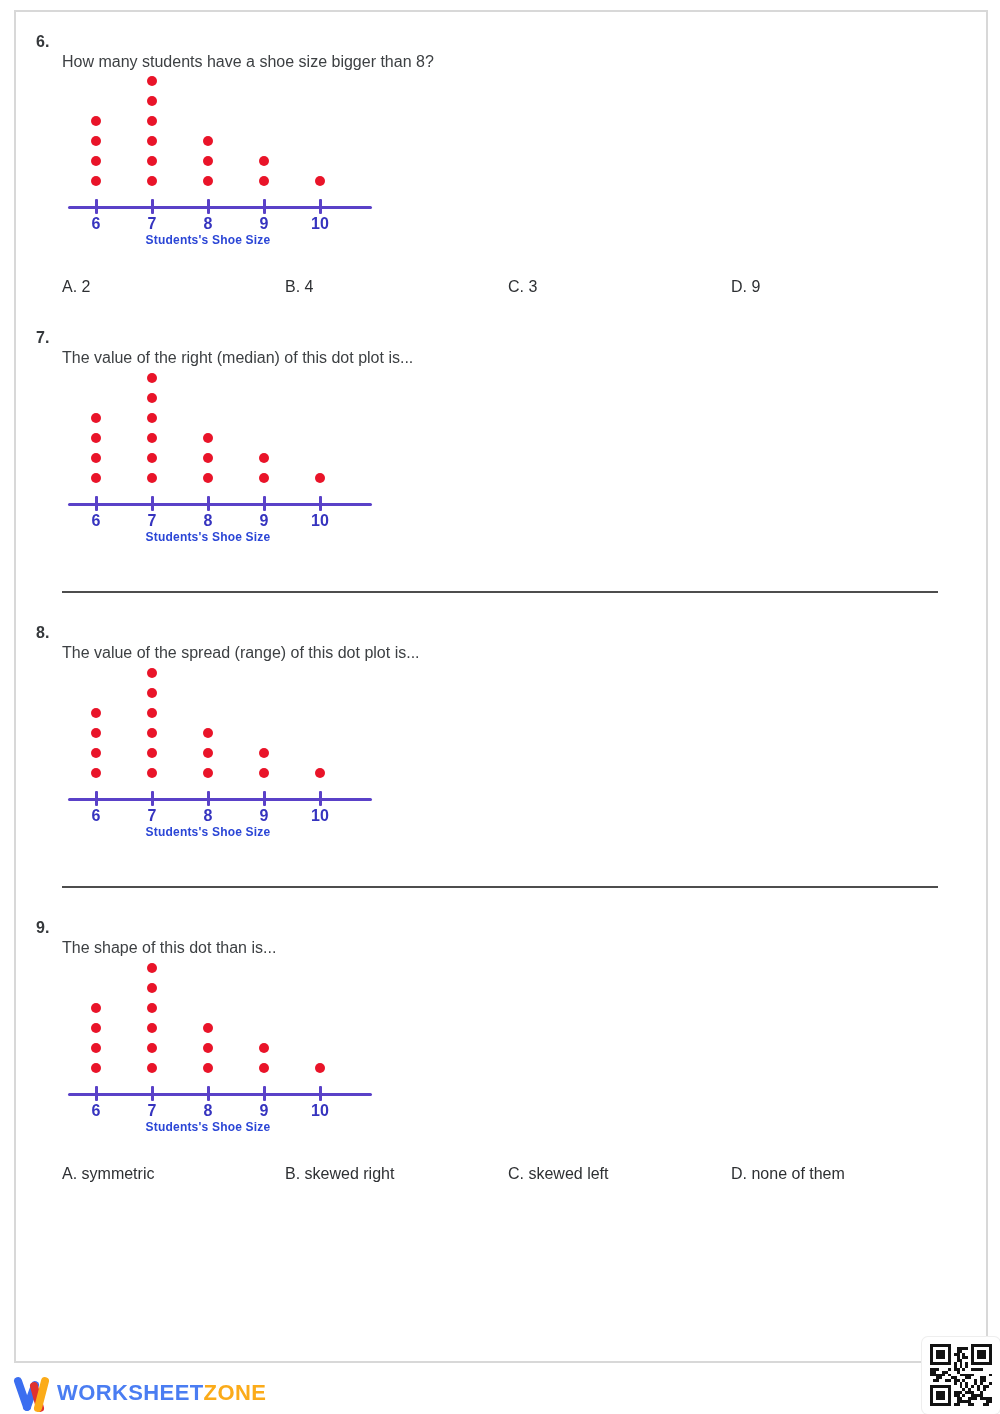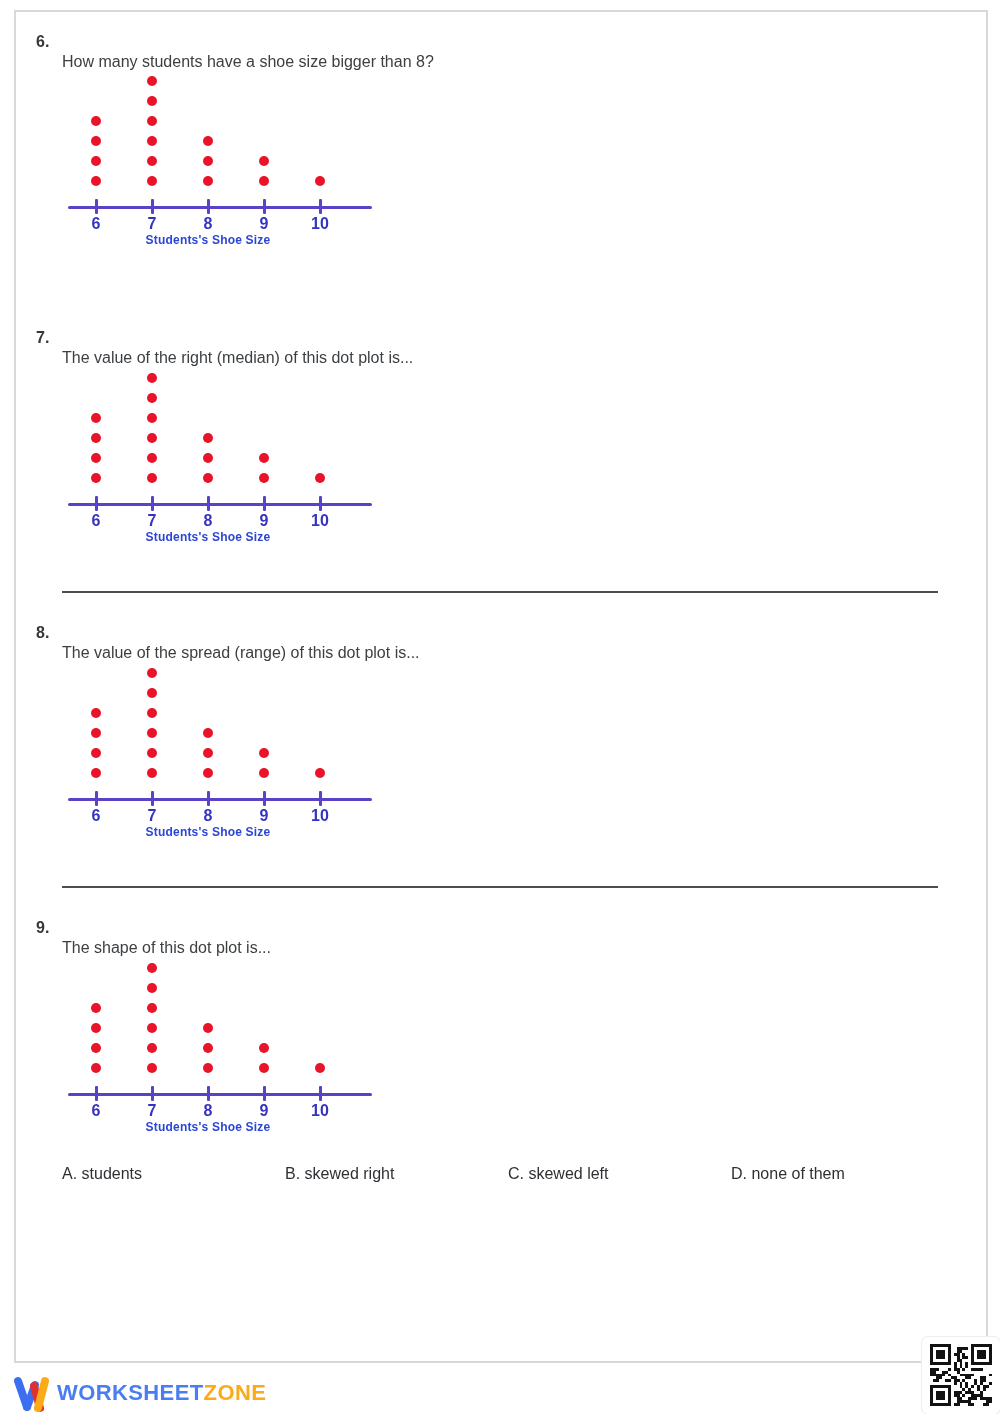--- a/index.html
+++ b/index.html
@@ -70,20 +70,26 @@
       <div class="plot-dot" style="left: 135px; top: 60px; background: rgb(233, 20, 41);"></div>
       <div class="plot-tick" style="left: 194.5px; background: rgb(90, 65, 200);"></div>
       <div class="plot-ticklabel" style="left: 180px; color: rgb(54, 52, 191);">9</div>
       <div class="plot-dot" style="left: 191px; top: 100px; background: rgb(233, 20, 41);"></div>
       <div class="plot-dot" style="left: 191px; top: 80px; background: rgb(233, 20, 41);"></div>
       <div class="plot-tick" style="left: 250.5px; background: rgb(90, 65, 200);"></div>
       <div class="plot-ticklabel" style="left: 236px; color: rgb(54, 52, 191);">10</div>
       <div class="plot-dot" style="left: 247px; top: 100px; background: rgb(233, 20, 41);"></div>
       <div class="plot-title" style="color: rgb(43, 70, 214);">Students's Shoe Size</div>
     </div>
+  <div class="options-row" style="top:278px">
+    <span class="opt opt-a">A. 2</span>
+    <span class="opt opt-b">B. 4</span>
+    <span class="opt opt-c">C. 3</span>
+    <span class="opt opt-d">D. 9</span>
+  </div>
 
   <div class="question" style="top:329px">
     <span class="qnum">7.</span>
     <span class="qtext">The value of the right (median) of this dot plot is...</span>
   </div>
   <div class="dotplot" style="top:373px">
       <div class="plot-axis" style="background: rgb(90, 65, 200);"></div>
       <div class="plot-tick" style="left: 26.5px; background: rgb(90, 65, 200);"></div>
       <div class="plot-ticklabel" style="left: 12px; color: rgb(54, 52, 191);">6</div>
       <div class="plot-dot" style="left: 23px; top: 100px; background: rgb(233, 20, 41);"></div>
@@ -145,21 +151,21 @@
       <div class="plot-dot" style="left: 191px; top: 80px; background: rgb(233, 20, 41);"></div>
       <div class="plot-tick" style="left: 250.5px; background: rgb(90, 65, 200);"></div>
       <div class="plot-ticklabel" style="left: 236px; color: rgb(54, 52, 191);">10</div>
       <div class="plot-dot" style="left: 247px; top: 100px; background: rgb(233, 20, 41);"></div>
       <div class="plot-title" style="color: rgb(43, 70, 214);">Students's Shoe Size</div>
     </div>
   <div class="separator" style="top:886px"></div>
 
   <div class="question" style="top:919px">
     <span class="qnum">9.</span>
-    <span class="qtext">The shape of this dot plot is...</span>
+    <span class="qtext">The shape of this dot than is...</span>
   </div>
   <div class="dotplot" style="top:963px">
       <div class="plot-axis" style="background: rgb(90, 65, 200);"></div>
       <div class="plot-tick" style="left: 26.5px; background: rgb(90, 65, 200);"></div>
       <div class="plot-ticklabel" style="left: 12px; color: rgb(54, 52, 191);">6</div>
       <div class="plot-dot" style="left: 23px; top: 100px; background: rgb(233, 20, 41);"></div>
       <div class="plot-dot" style="left: 23px; top: 80px; background: rgb(233, 20, 41);"></div>
       <div class="plot-dot" style="left: 23px; top: 60px; background: rgb(233, 20, 41);"></div>
       <div class="plot-dot" style="left: 23px; top: 40px; background: rgb(233, 20, 41);"></div>
       <div class="plot-tick" style="left: 82.5px; background: rgb(90, 65, 200);"></div>
@@ -178,21 +184,21 @@
       <div class="plot-tick" style="left: 194.5px; background: rgb(90, 65, 200);"></div>
       <div class="plot-ticklabel" style="left: 180px; color: rgb(54, 52, 191);">9</div>
       <div class="plot-dot" style="left: 191px; top: 100px; background: rgb(233, 20, 41);"></div>
       <div class="plot-dot" style="left: 191px; top: 80px; background: rgb(233, 20, 41);"></div>
       <div class="plot-tick" style="left: 250.5px; background: rgb(90, 65, 200);"></div>
       <div class="plot-ticklabel" style="left: 236px; color: rgb(54, 52, 191);">10</div>
       <div class="plot-dot" style="left: 247px; top: 100px; background: rgb(233, 20, 41);"></div>
       <div class="plot-title" style="color: rgb(43, 70, 214);">Students's Shoe Size</div>
     </div>
   <div class="options-row" style="top:1165px">
-    <span class="opt opt-a">A. students</span>
+    <span class="opt opt-a">A. symmetric</span>
     <span class="opt opt-b">B. skewed right</span>
     <span class="opt opt-c">C. skewed left</span>
     <span class="opt opt-d">D. none of them</span>
   </div>
 
   <svg class="footer-logo-mark" viewBox="0 0 36 36">
     <line x1="5" y1="5" x2="14" y2="31" stroke="#3b6ef0" stroke-width="8" stroke-linecap="round"></line>
     <line x1="14" y1="31" x2="22" y2="9" stroke="#3b6ef0" stroke-width="8" stroke-linecap="round"></line>
     <line x1="21" y1="10" x2="27" y2="32" stroke="#e0312e" stroke-width="8" stroke-linecap="round"></line>
     <line x1="25" y1="32" x2="32" y2="5" stroke="#fbab19" stroke-width="8" stroke-linecap="round"></line>

